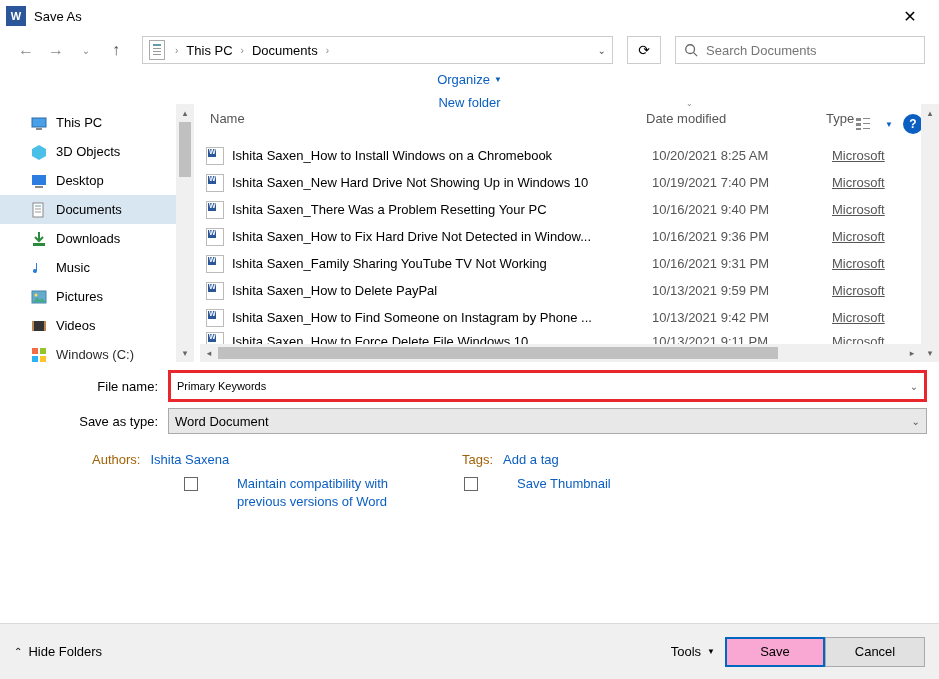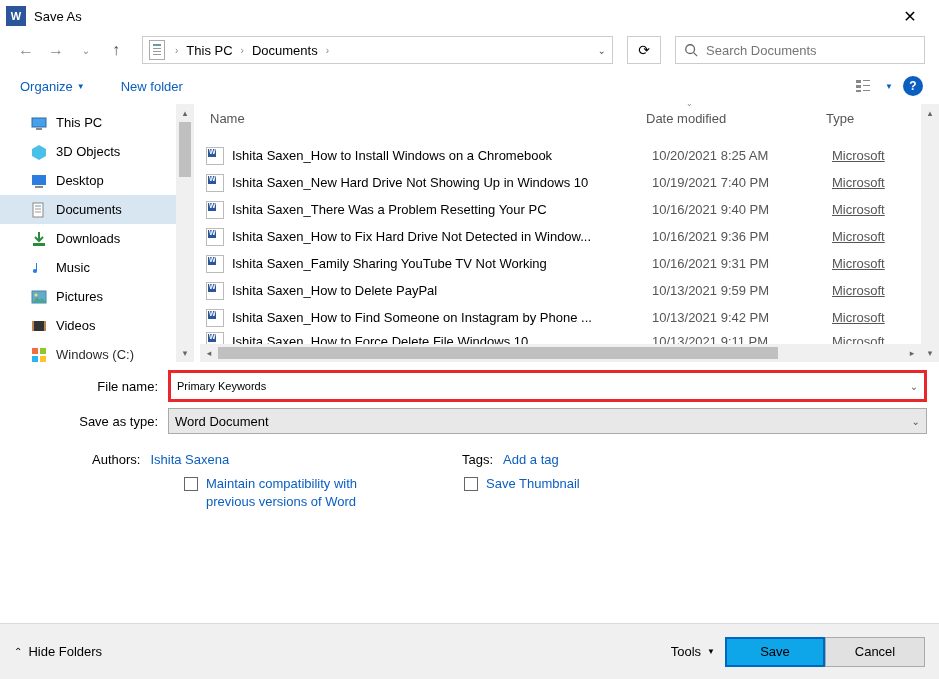--- a/index.html
+++ b/index.html
@@ -22,21 +22,21 @@
 .addr-icon::after{content:""; position:absolute; top:7px; left:3px; right:3px; bottom:3px; background:repeating-linear-gradient(#999 0 1px, transparent 1px 3px);}
 .addr-segment { padding: 0 4px; cursor:pointer;}
 .addr-sep { color: #888; padding:0 4px; font-size:10px;}
 .addr-drop{ color:#555; font-size:10px;}
 .refresh { width: 34px; height: 28px; border: 1px solid #ccc; display: flex; align-items: center; justify-content: center; cursor: pointer; font-size:14px;}
 .searchbox { width: 250px; height: 28px; border: 1px solid #ccc; display: flex; align-items: center; padding: 0 8px; margin-left: 8px; }
 .searchbox svg { width: 14px; height: 14px; margin-right: 8px; stroke:#666;}
 .searchbox span { color: #767676; }
 
 
-.toolbar { height: 36px; display: flex; align-items: center; padding: 0 16px; }
+.toolbar { height: 36px; display: flex; align-items: center; padding: 0 16px; flex-direction: column; }
 .tool-link { color: #0b5fc1; cursor: pointer; padding: 4px; display:flex; align-items:center;}
 .tool-link .drop{font-size:8px; margin-left:4px;}
 .toolbar-right { margin-left: auto; display: flex; align-items: center; gap: 10px; }
 .view-opt { width: 24px; height: 20px; display:flex; align-items:center; justify-content:center; cursor:pointer;}
 .help-icon { width: 20px; height: 20px; border-radius: 50%; background: #0b5fc1; color: #fff; display: flex; align-items: center; justify-content: center; font-size: 12px; font-weight:bold; cursor:pointer;}
 
 
 .body { display: flex; height: 258px; }
 .sidebar { width: 194px; position: relative; padding-top:4px;}
 .side-item { height: 29px; display: flex; align-items: center; padding-left: 30px; cursor: pointer; }
@@ -75,37 +75,37 @@
 .form-row { display: flex; align-items: center; margin-bottom: 6px; }
 .form-label { width: 140px; text-align: right; padding-right: 10px; }
 .filename-wrap { flex: 1; border: 3px solid #e8262b; height: 32px; display:flex; align-items:center; background:#fff;}
 .filename-input { flex:1; border: none; outline: none; padding: 0 6px; font-size:11px; height:100%;}
 .filename-drop{ width:20px; text-align:center; font-size:10px; color:#666; cursor:pointer;}
 .savetype { flex: 1; height: 26px; border: 1px solid #aaa; background: #e8e8e8; display: flex; align-items: center; padding: 0 6px; cursor:pointer;}
 .savetype .drop{ margin-left:auto; font-size:10px; color:#555;}
 
 .meta-row { display: flex; padding: 12px 0 8px 64px; }
 .meta-group { display: flex; gap: 10px; }
-.meta-label { color: #000000; }
+.meta-label { color: #a16207; }
 .meta-value { color: #0b5fc1; cursor:pointer;}
 .meta-group:first-child{ width:370px;}
 
 .check-row { display: flex; padding-left:156px; }
 .check-group { display: flex; gap: 8px; align-items: flex-start; }
 .check-group:first-child{ width: 280px;}
 .checkbox { width: 14px; height: 14px; border: 1px solid #666; margin-top:2px; cursor:pointer; flex-shrink:0;}
-.check-label { color: #0b5fc1; max-width:170px; line-height:1.4;}
+.check-label { color: #0b5fc1; max-width:170px; line-height:1.4;margin-left:31px;}
 
 
 .footer { position: absolute; bottom: 0; left: 0; right: 0; height: 56px; background: #f0f0f0; display: flex; align-items: center; padding: 0 14px; border-top:1px solid #dadada;}
 .hide-folders { display: flex; align-items: center; gap: 6px; cursor: pointer; }
 .footer-right { margin-left: auto; display: flex; align-items: center; }
 .tools { display:flex; align-items:center; gap:6px; cursor:pointer; padding-right:10px;}
 .btn { width: 100px; height: 30px; border: 1px solid #aaa; background: #e1e1e1; display: flex; align-items: center; justify-content: center; cursor: pointer; }
-.btn.primary { border: 2px solid #0067c0; background:#0ea5e9;}
+.btn.primary { border: 2px solid #0067c0; background:#f9a8d4;}
 
 
 svg.mini{ width:16px; height:16px;}
 </style>
 </head>
 <body>
 
 <div class="titlebar">
   <div class="app-icon">W</div>
   <div class="title">Save As</div>

